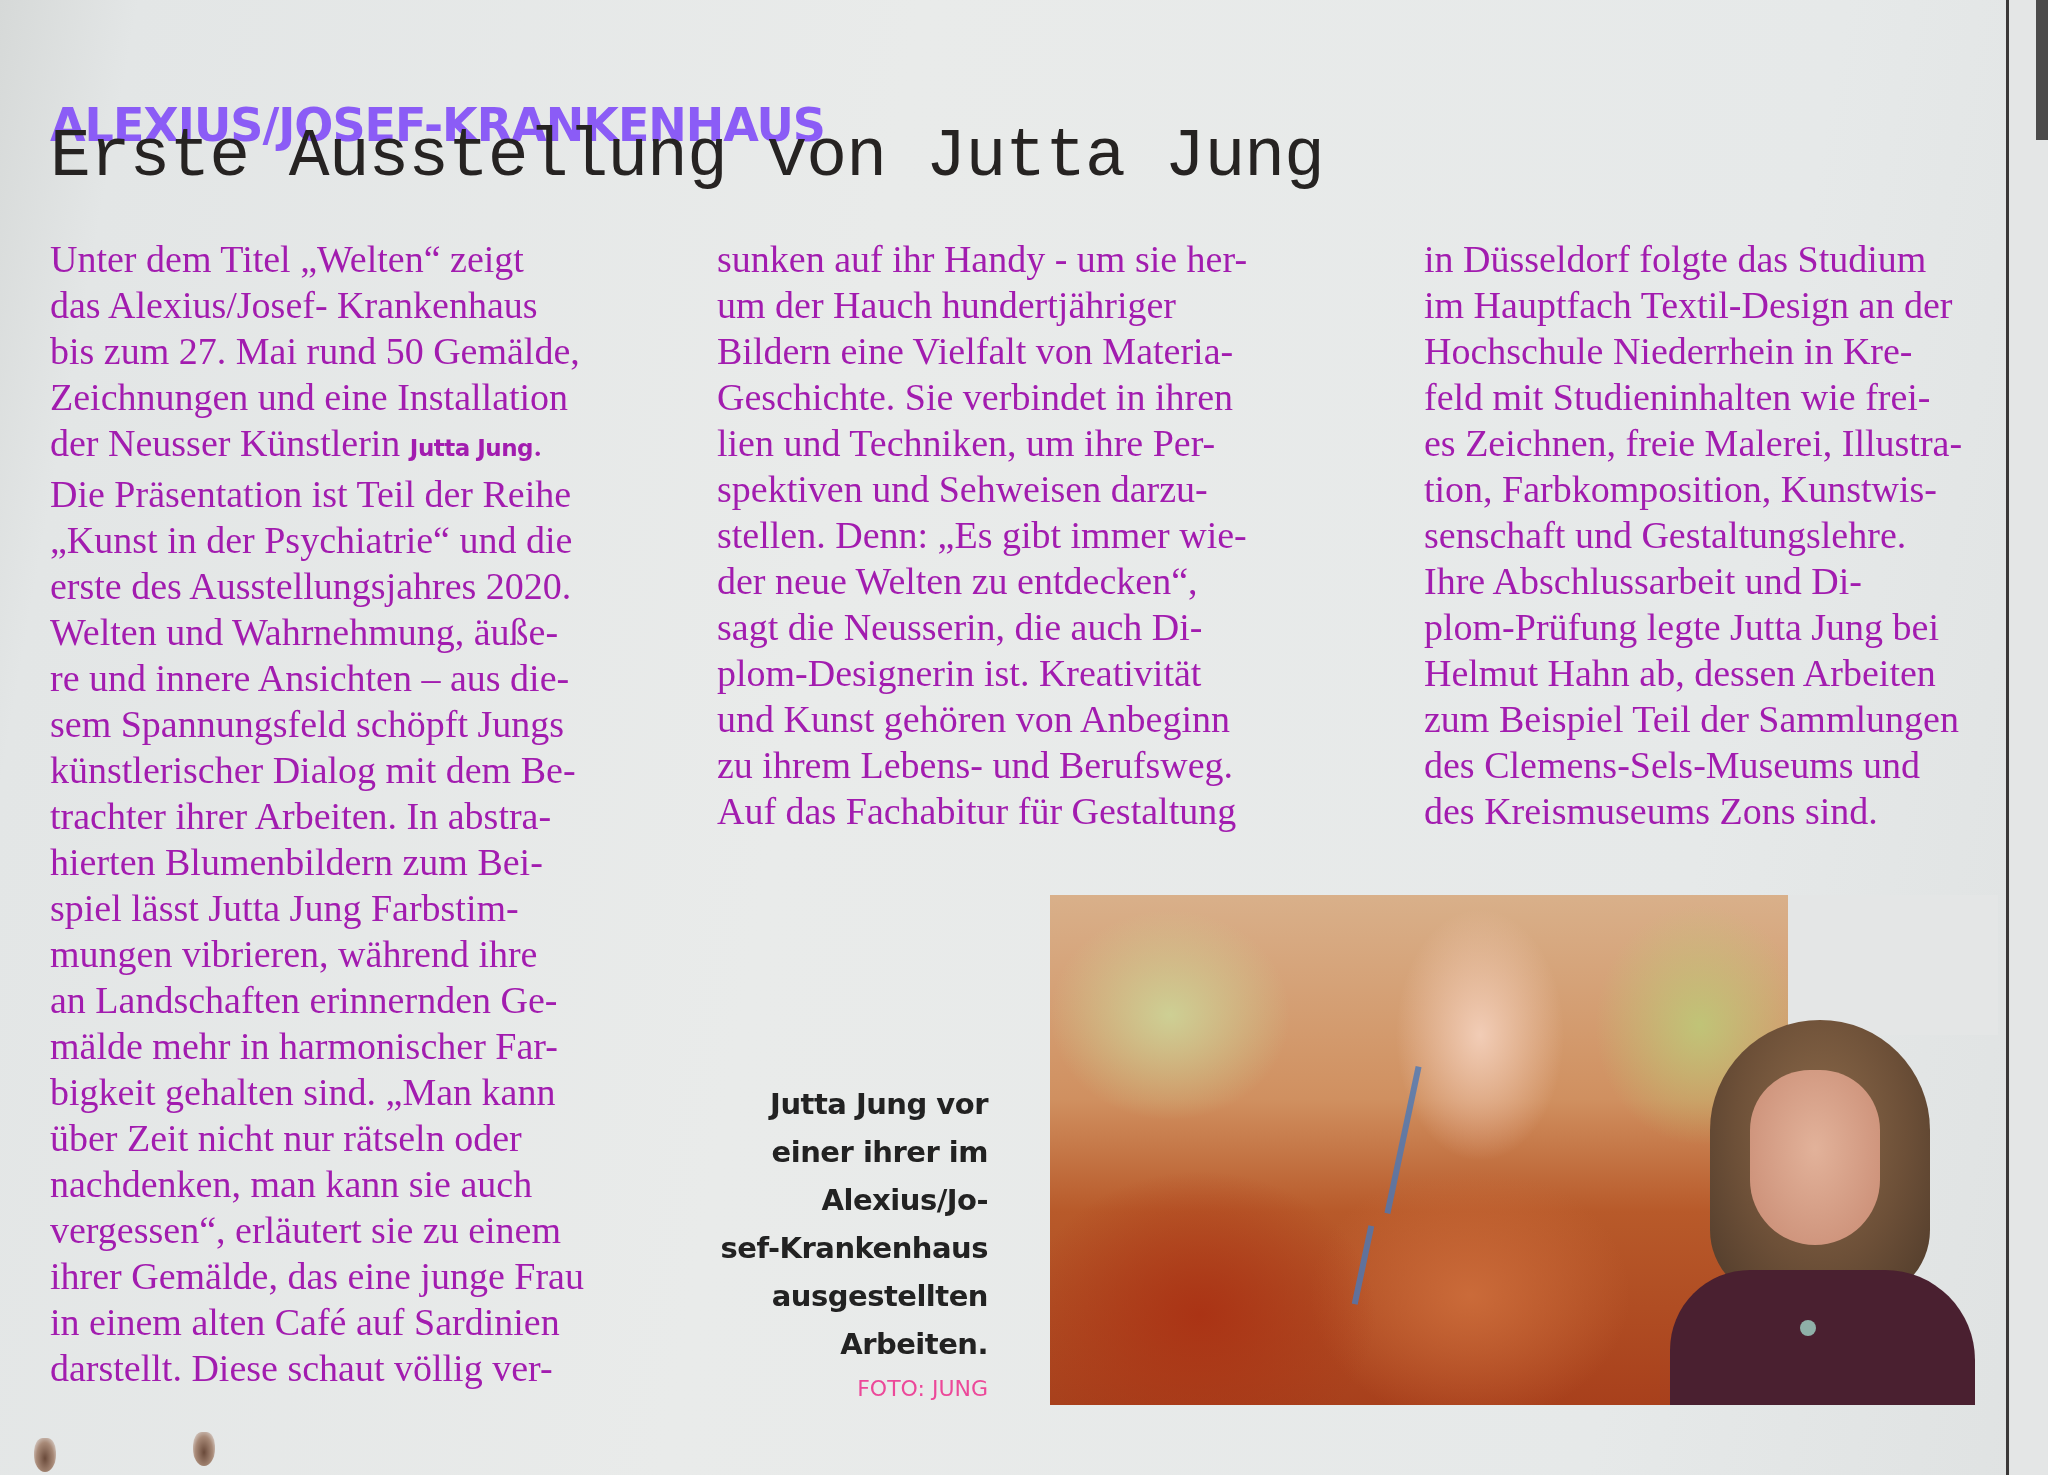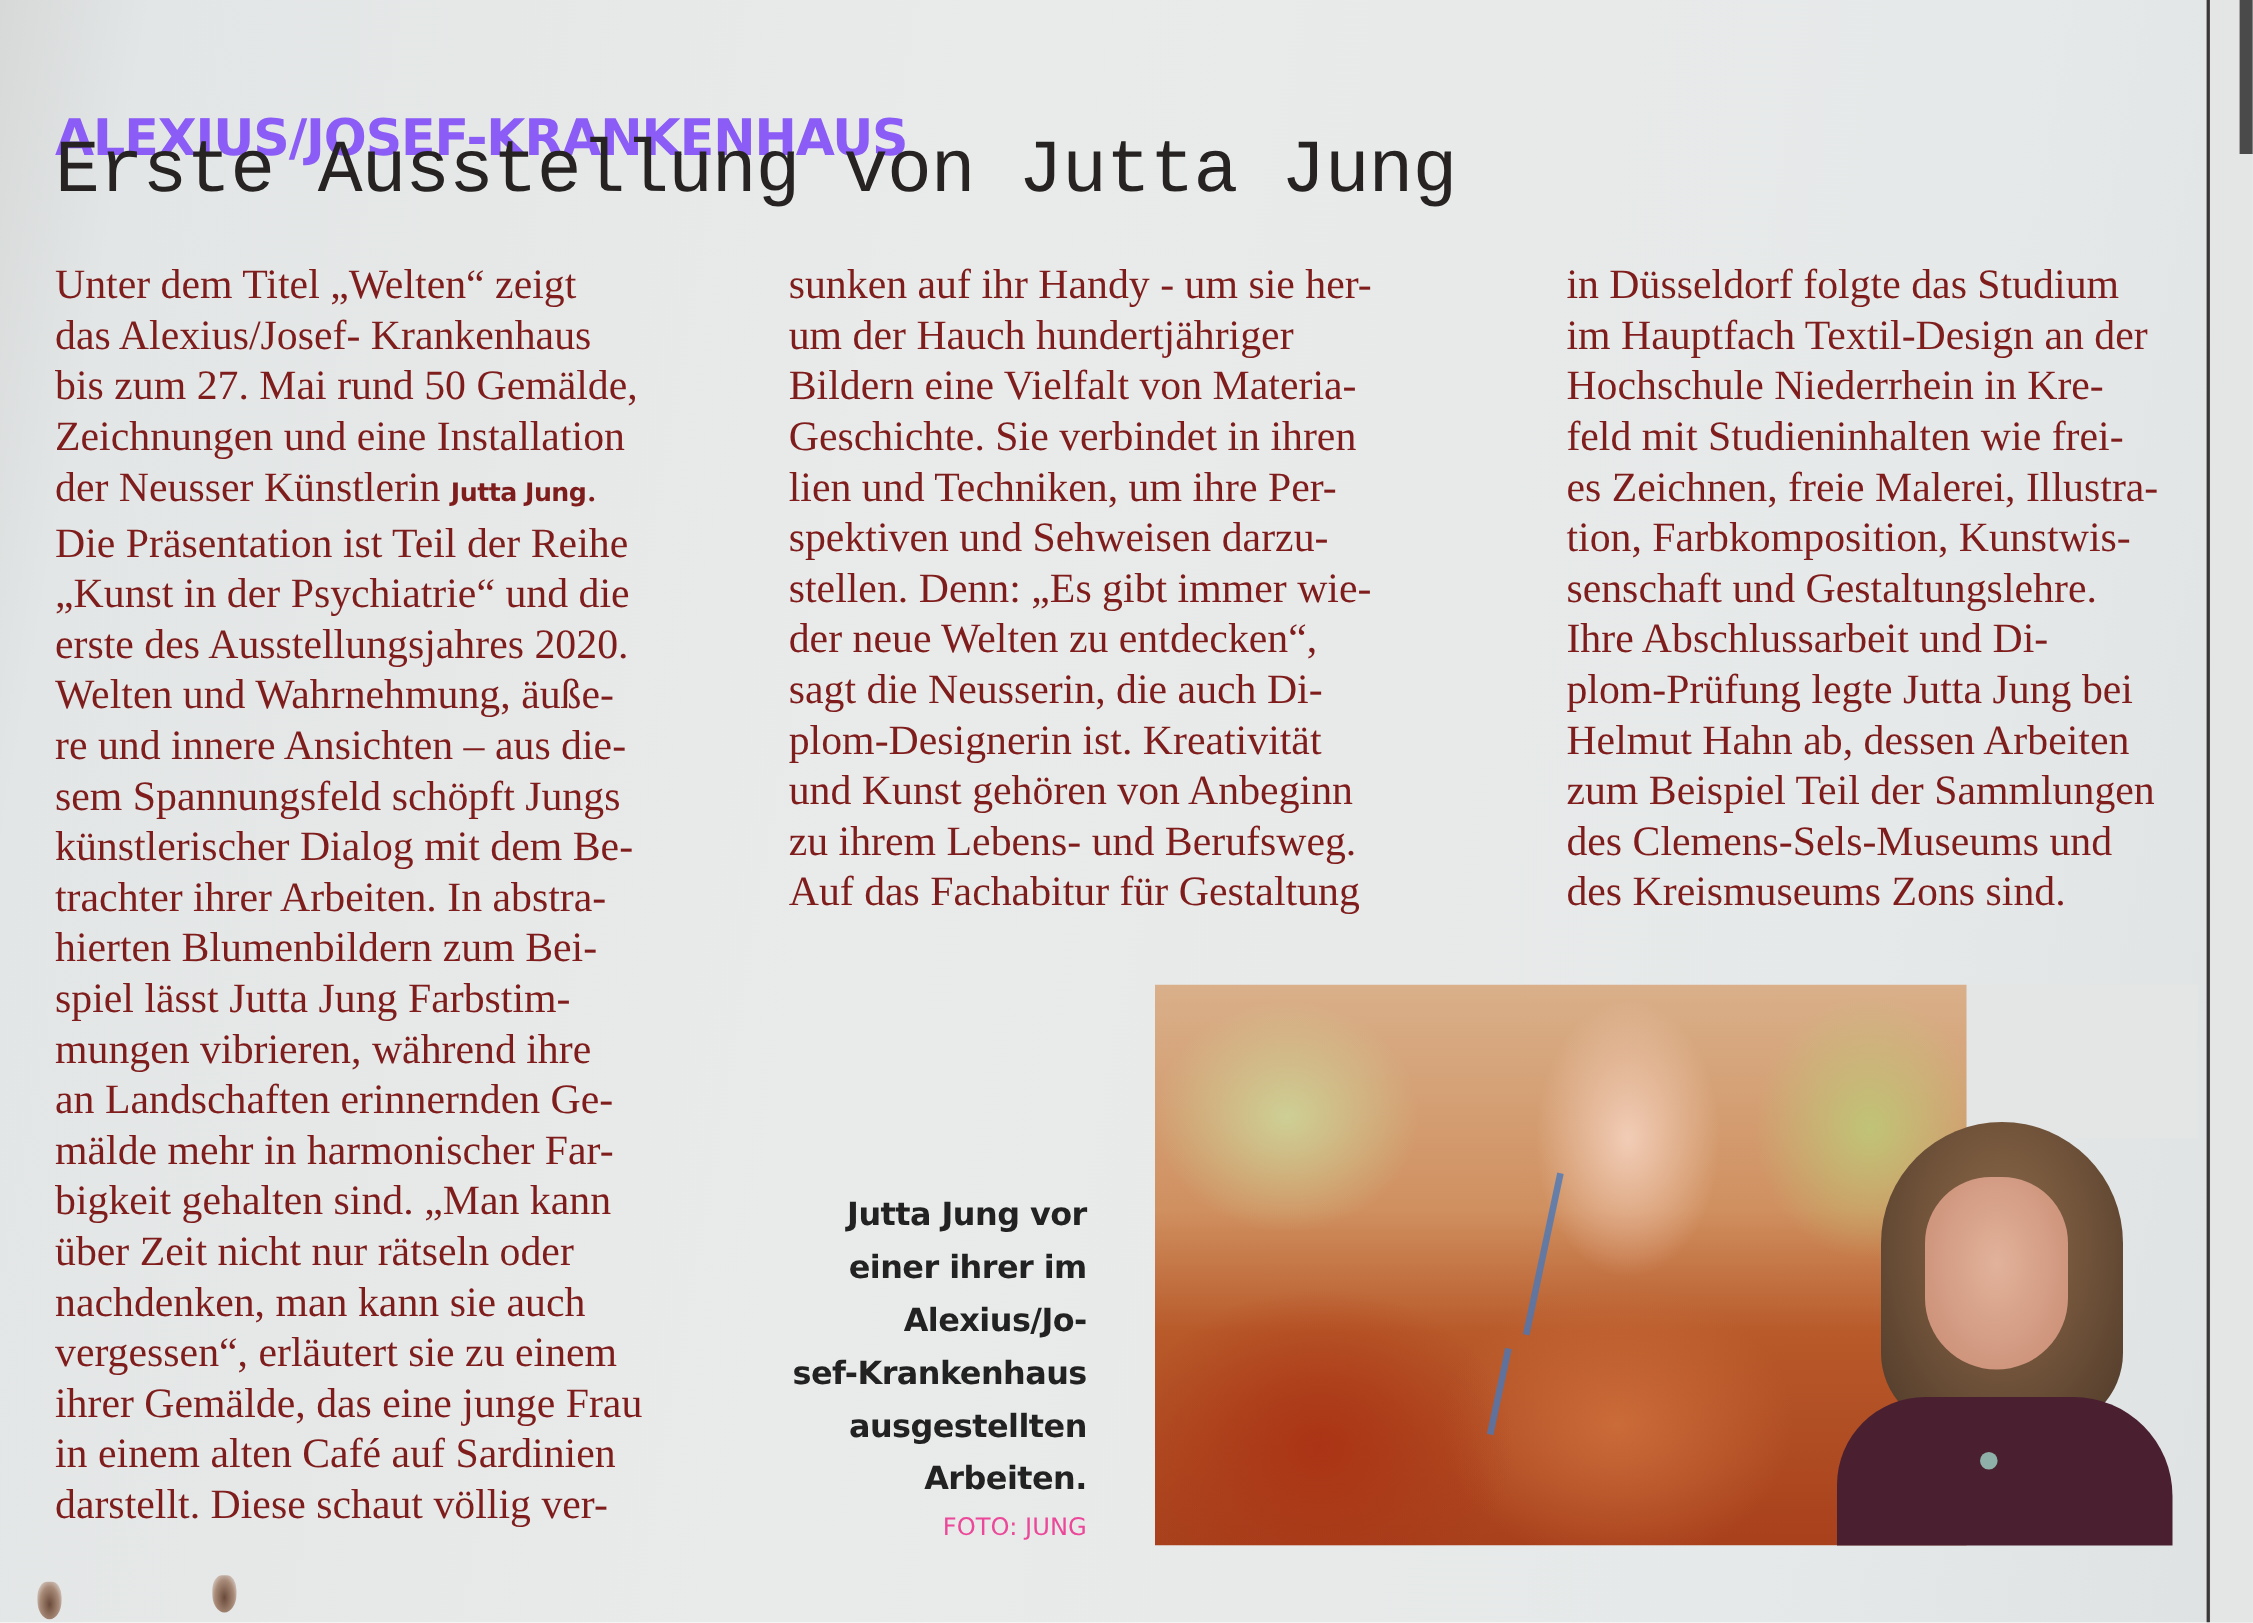--- a/index.html
+++ b/index.html
@@ -24,21 +24,21 @@
     font-size: 46px; letter-spacing: -1px; color: #8b5cf6; white-space: nowrap; margin-top: 48px;
   }
   .headline {
     position: absolute; left: 50px; top: 118px;
     font-family: Liberation Mono, monospace;
     font-size: 68px; color: #262322; white-space: nowrap; letter-spacing: -1px;
   }
   .column {
     position: absolute; top: 236px; width: 620px;
     font-family: "Liberation Serif", "DejaVu Serif", serif;
-    font-size: 38px; line-height: 46px; color: #7f1d1d;
+    font-size: 38px; line-height: 46px; color: #a21caf;
   }
   .column .line { display: block; white-space: nowrap; }
   .col1 { left: 50px; }
   .col2 { left: 717px; }
   .col3 { left: 1382px; margin-left: 42px; }
   .bold { font-family: "DejaVu Sans", "Liberation Sans", sans-serif; font-weight: bold; font-size: 23px; letter-spacing: -0.5px; }
   .caption {
     position: absolute; left: 700px; top: 1080px; width: 288px; text-align: right;
     font-family: "DejaVu Sans", "Liberation Sans", sans-serif; font-weight: bold;
     font-size: 29px; line-height: 48px; color: #222;

